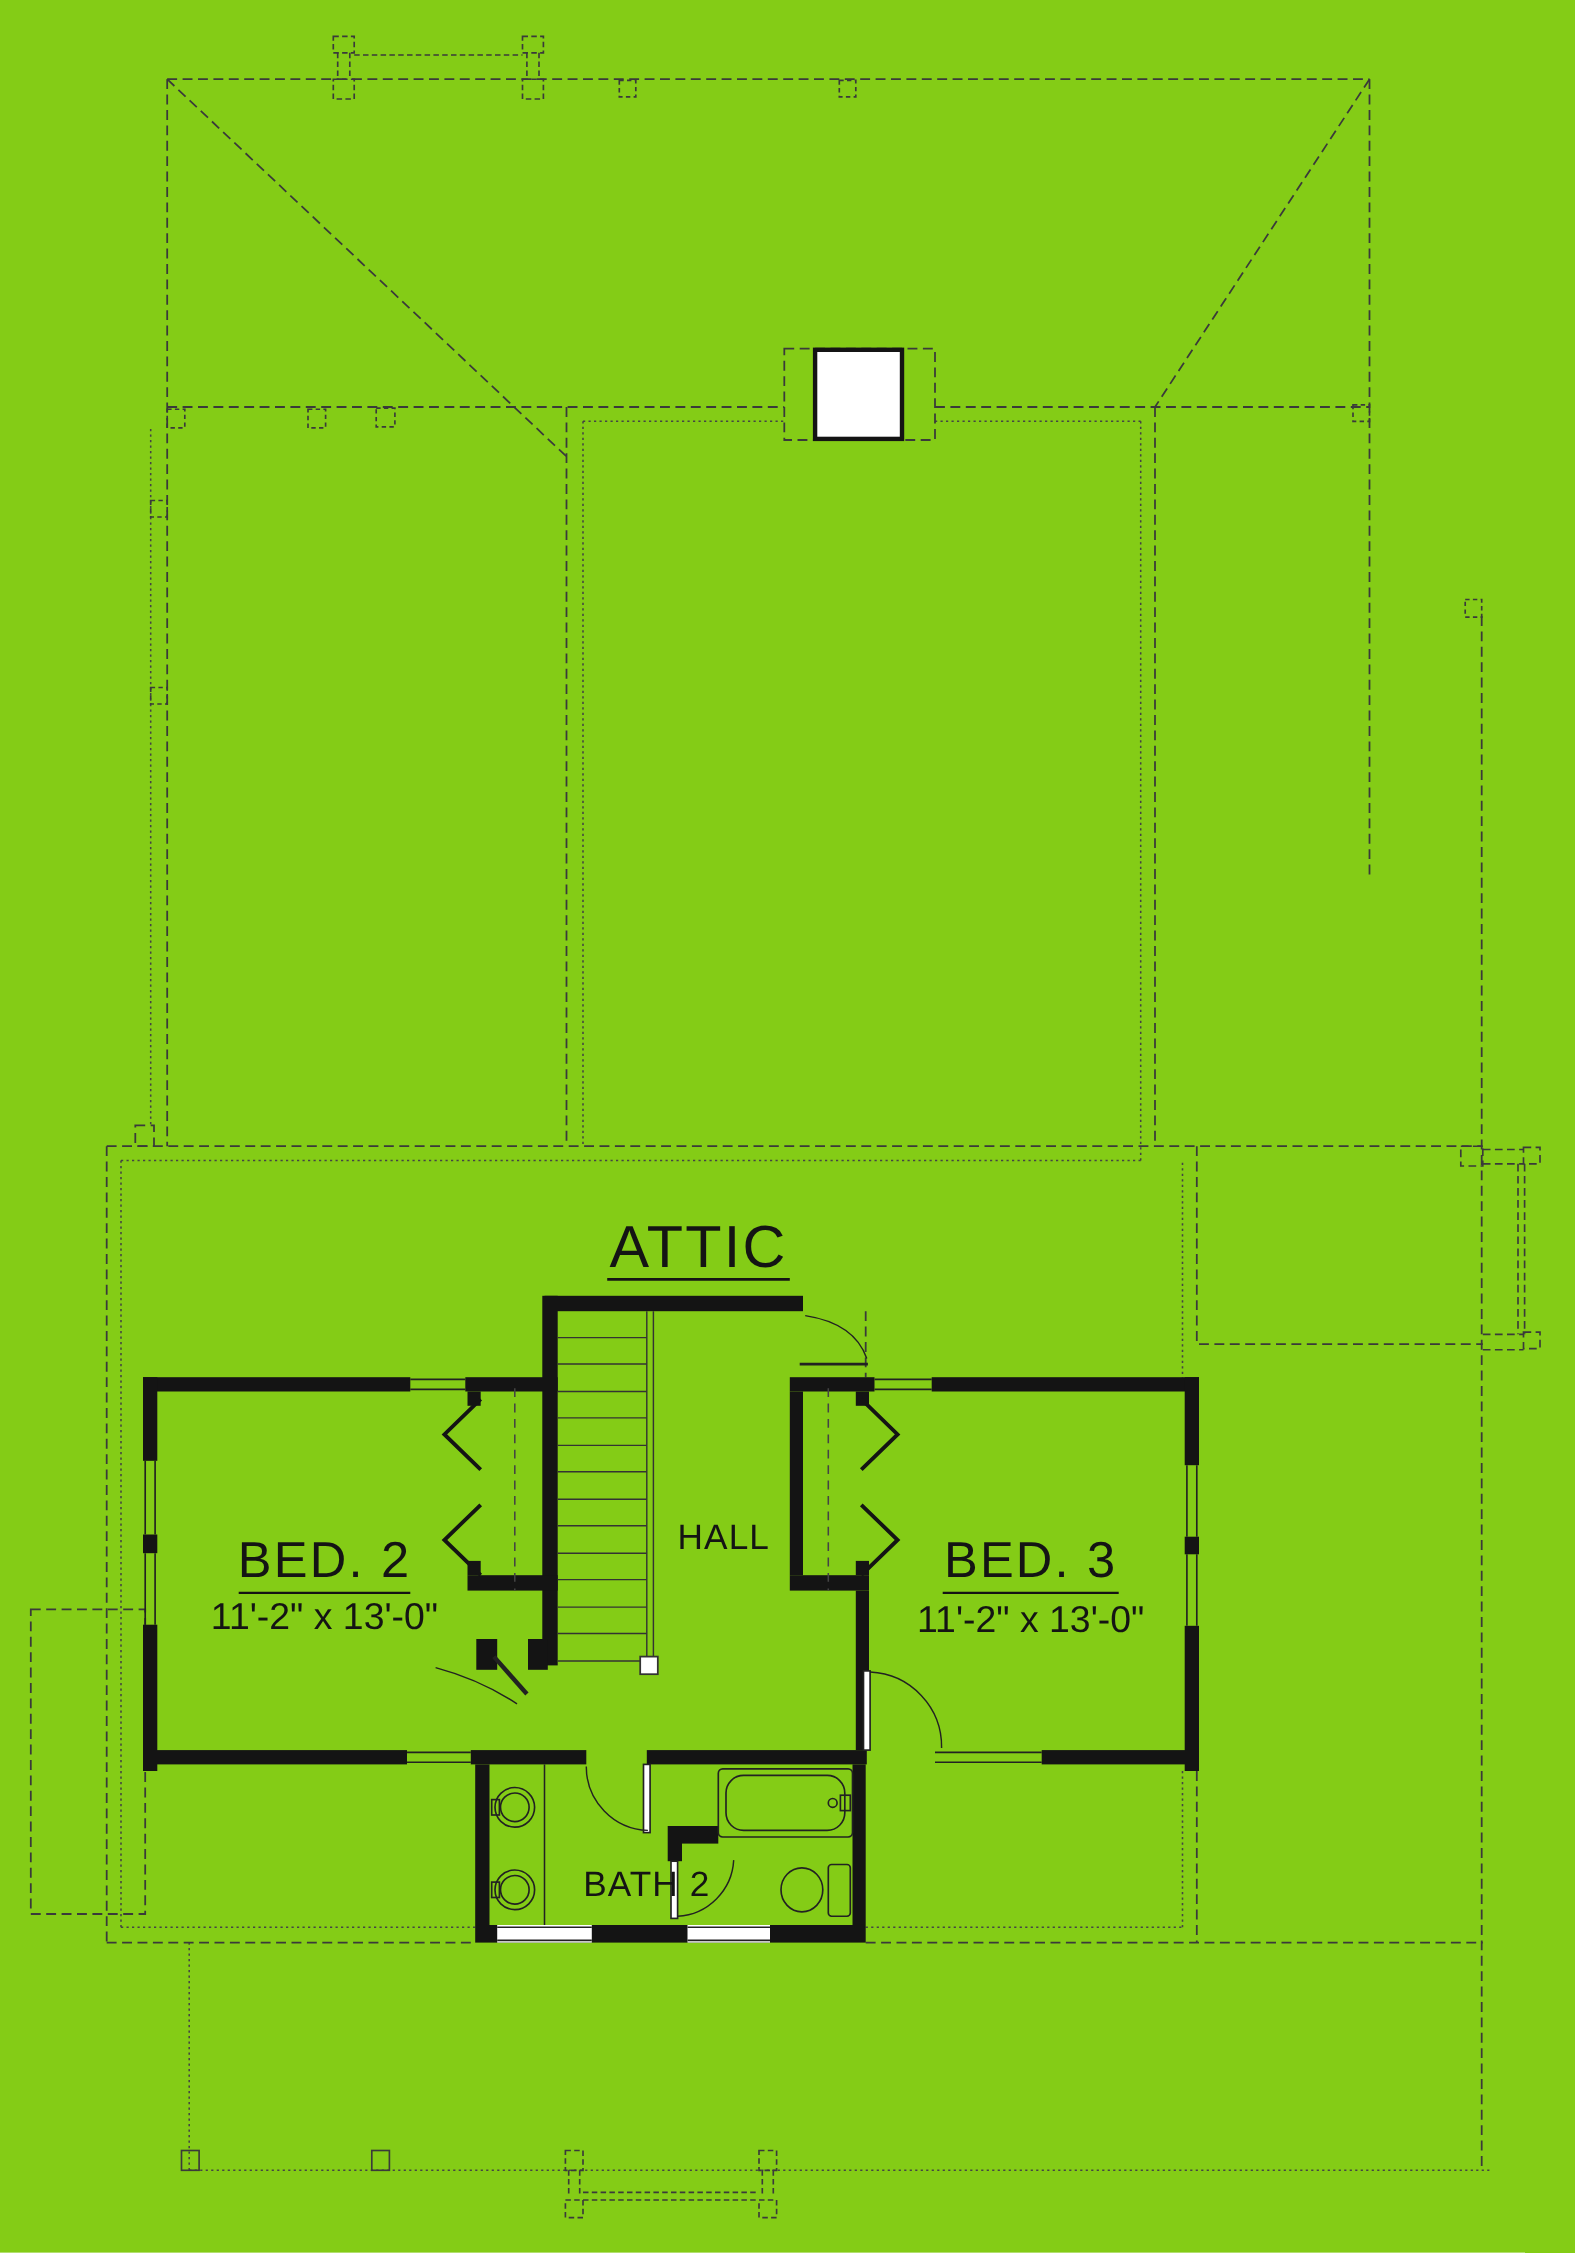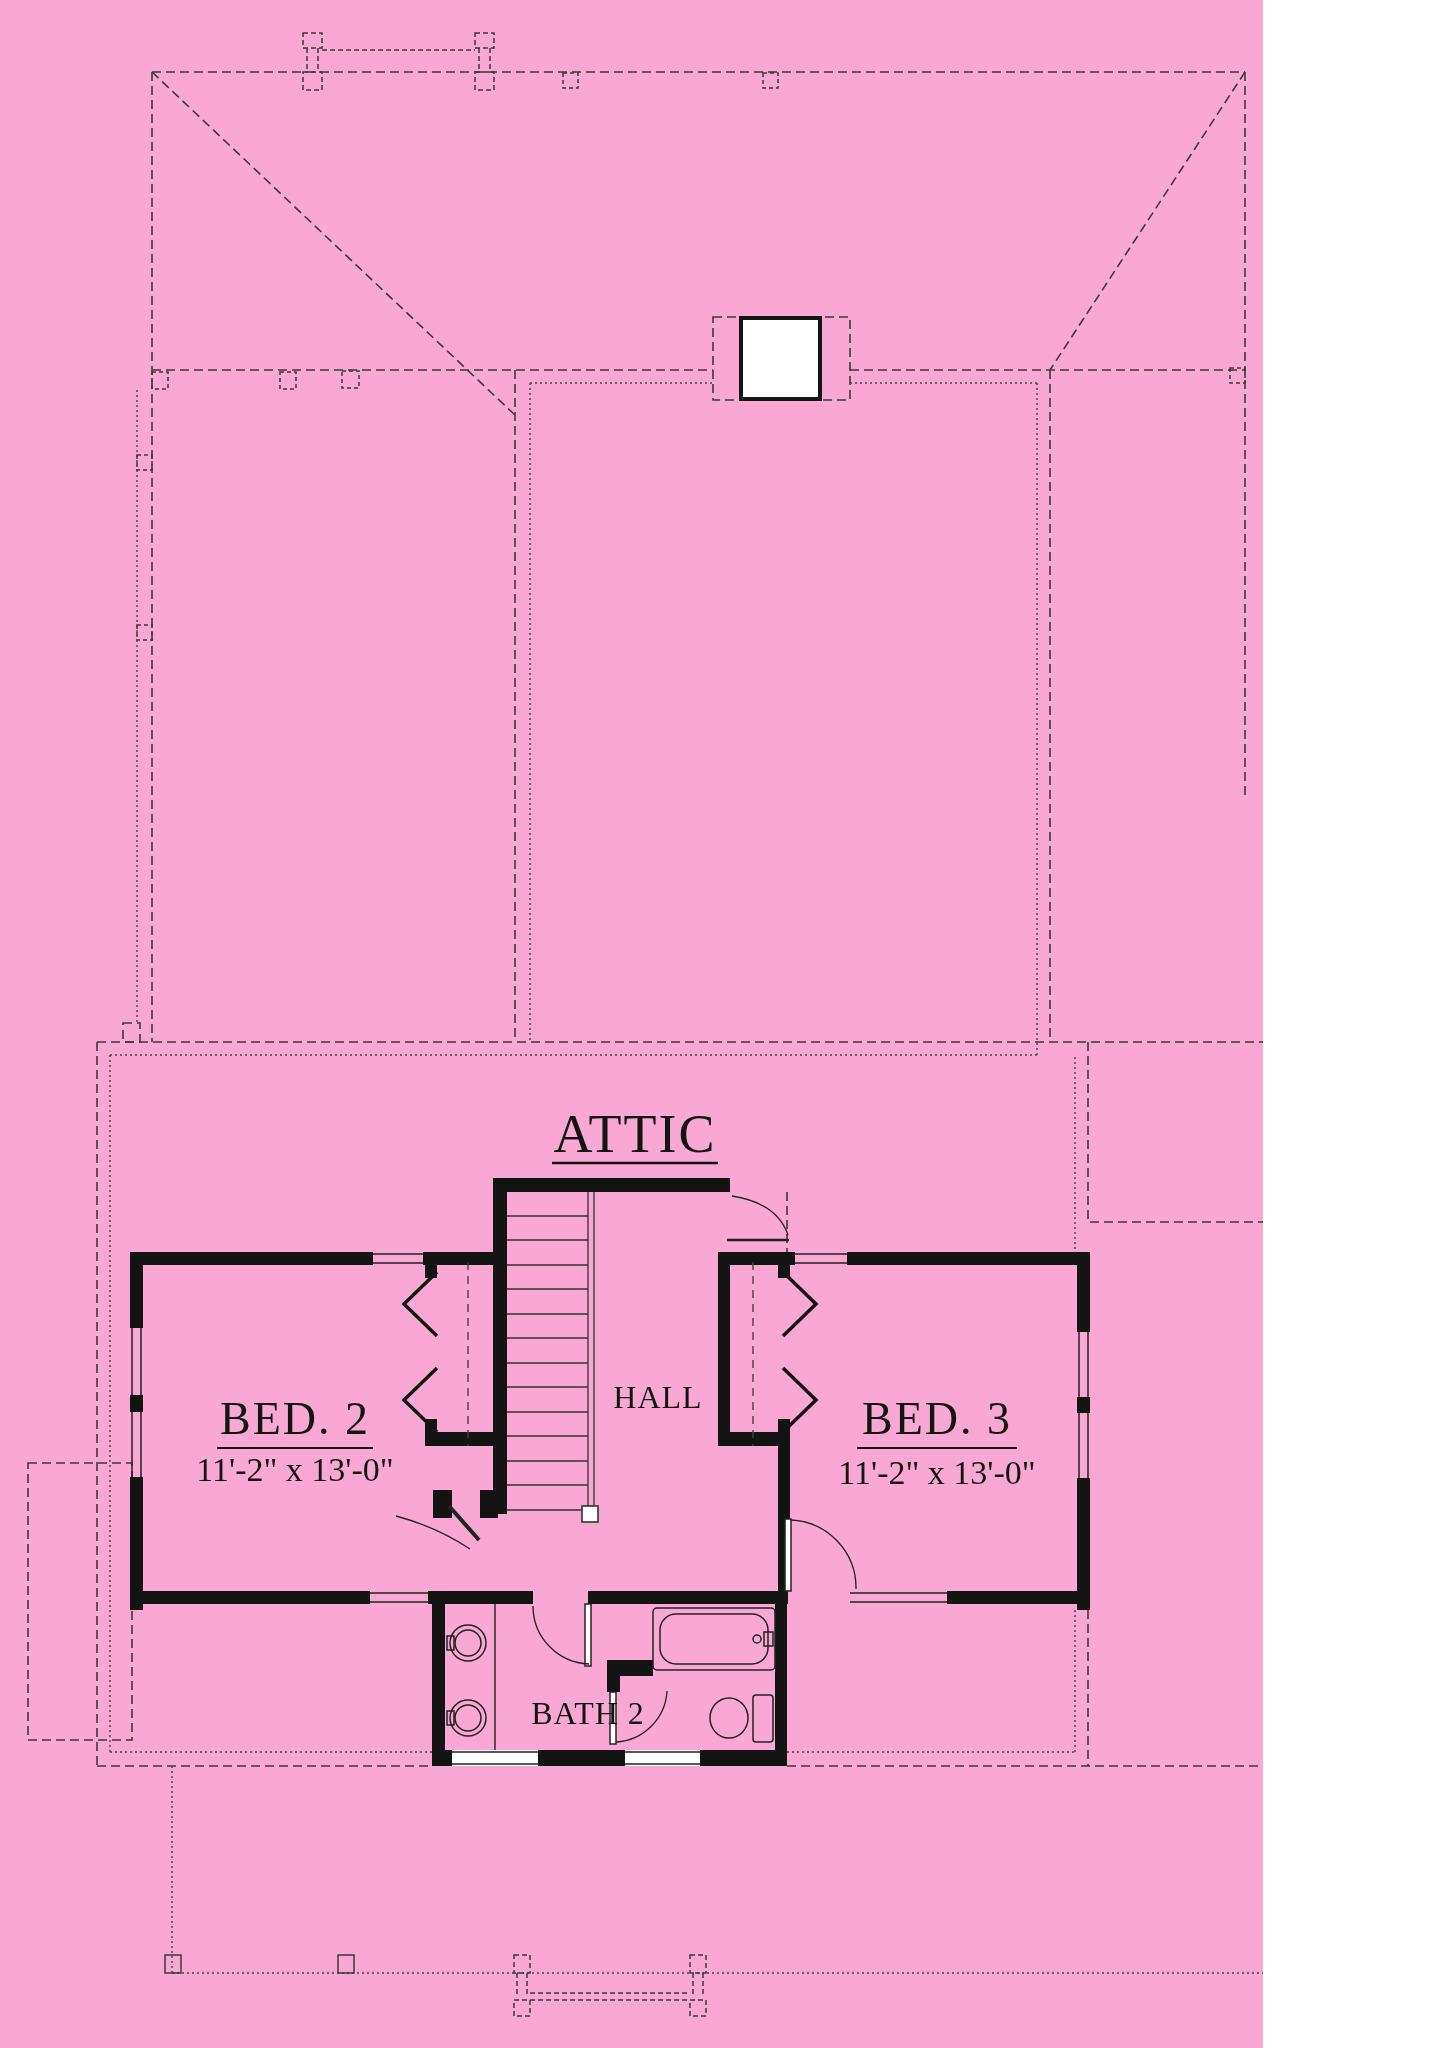--- a/index.html
+++ b/index.html
@@ -1,17 +1,17 @@
 <!DOCTYPE html>
 <html><head>
 <meta charset="utf-8">
 <style>
   html,body{margin:0;padding:0;background:#ffffff;}
-  .sheet{position:relative;width:1263px;height:2048px;background:#f9a8d4;overflow:hidden;
-         font-family:Liberation Serif, serif;}
+  .sheet{position:relative;width:1432px;height:2048px;background:#84cc16;overflow:hidden;
+         font-family:Liberation Sans, sans-serif;}
   svg{display:block}
   text{fill:#141414;}
   .room-label{font-weight:400;}
 </style>
 </head>
 <body>
 
 <div class="sheet">
 <svg width="1432" height="2048" viewBox="0 0 1432 2048" xmlns="http://www.w3.org/2000/svg">
 

